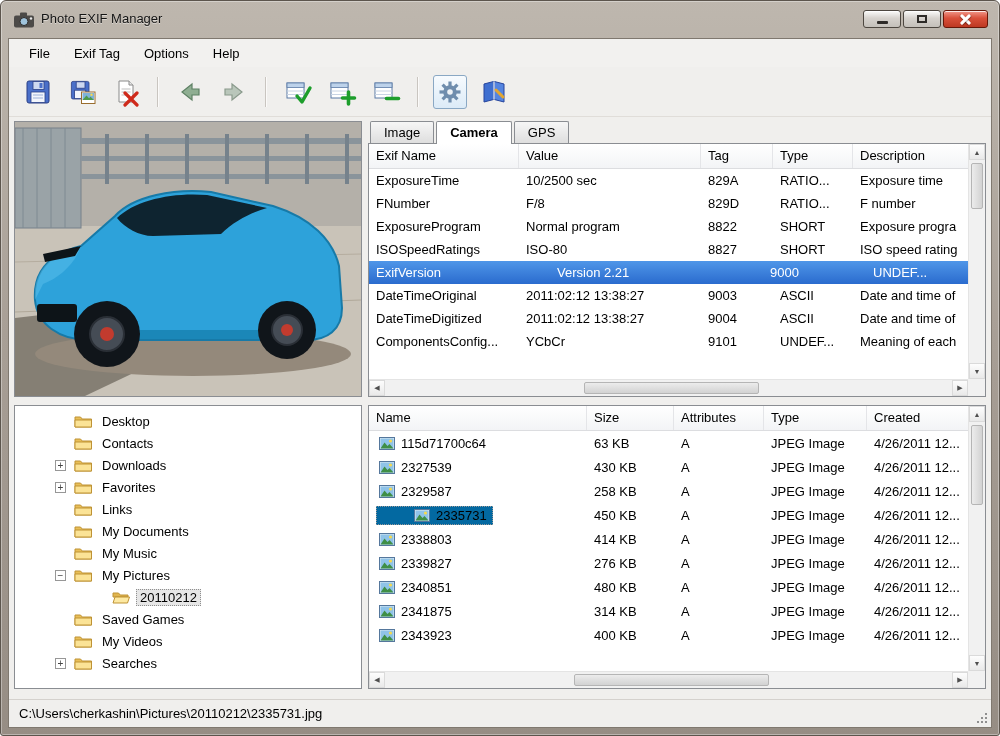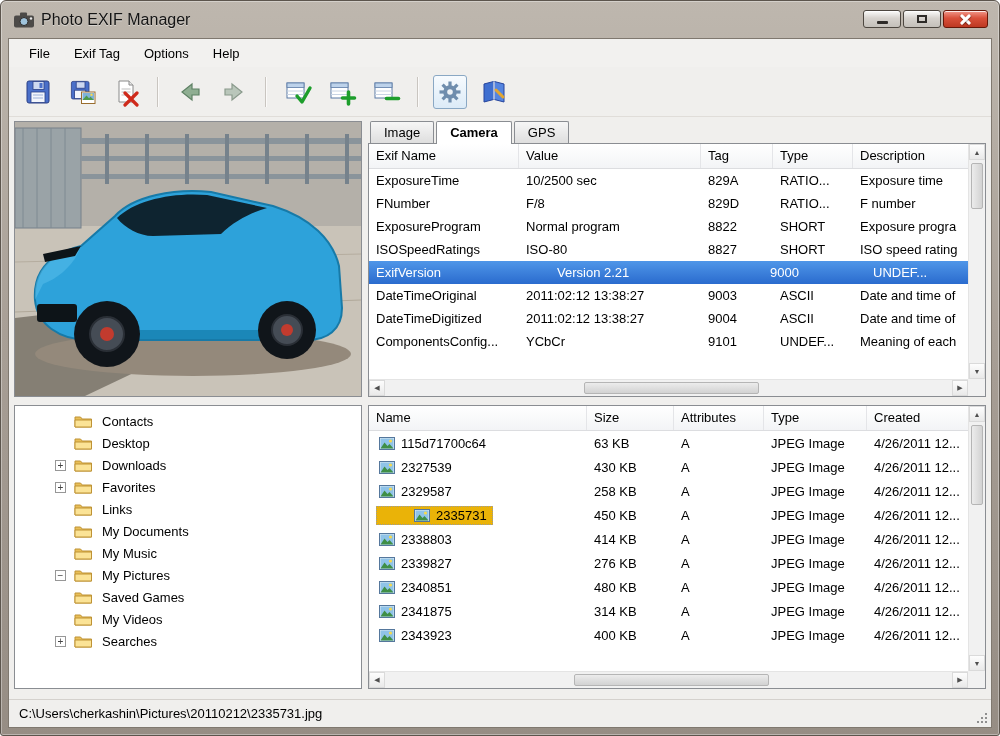--- a/index.html
+++ b/index.html
@@ -5,21 +5,21 @@
   html,body{margin:0;padding:0;background:#fff;}
   *{box-sizing:border-box;}
   .window{position:relative;width:1000px;height:736px;overflow:hidden;
     font-family:"Liberation Sans",sans-serif;font-size:13px;color:#000;
     background:linear-gradient(180deg,#beb7ae 0%,#a89f96 45%,#968d84 100%);
     border:1px solid #5c554d;border-radius:6px 6px 3px 3px;
     box-shadow:inset 0 0 0 1px rgba(255,255,255,.35);}
   
   .titlebar{position:absolute;top:0;left:0;right:0;height:37px;}
   .title-icon{position:absolute;left:13px;top:11px;width:20px;height:16px;}
-  .title-text{position:absolute;left:40px;top:10px;font-size:16px;color:#141414;
+  .title-text{position:absolute;left:40px;top:10px;font-size:13px;color:#141414;
     text-shadow:0 1px 0 rgba(255,255,255,.45);white-space:nowrap;}
   .win-buttons{position:absolute;top:9px;right:11px;display:flex;gap:2px;}
   .win-btn{width:38px;height:18px;border:1px solid #4d4740;border-radius:3px;
     background:linear-gradient(#fbfbfa,#d6d2cd 45%,#c4c0ba);
     display:flex;align-items:center;justify-content:center;
     box-shadow:inset 0 1px 0 rgba(255,255,255,.8);}
   .win-btn.close{width:45px;background:linear-gradient(#f2988a,#d9503a 45%,#bd3822);
     border-color:#661708;}
   .glyph-min{width:11px;height:3px;background:#2e2b28;border-radius:1px;margin-top:7px;}
   .glyph-max{width:10px;height:8px;border:2px solid #2e2b28;background:transparent;}
@@ -54,21 +54,21 @@
   .table-panel{flex:1;position:relative;overflow:hidden;min-height:0;}
   .grid-head{position:absolute;top:0;left:0;right:0;height:25px;display:flex;
     background:linear-gradient(#ffffff,#f3f4f6);border-bottom:1px solid #dcdde0;overflow:hidden;}
   .grid-col{flex:none;padding:4px 0 0 7px;border-right:1px solid #e4e5e8;white-space:nowrap;overflow:hidden;}
   .grid-body{position:absolute;top:25px;left:0;right:17px;bottom:17px;overflow:hidden;}
   .grid-row{display:flex;height:23px;align-items:center;}
   .grid-row.frow{height:24px;}
   .grid-row.selected{background:linear-gradient(#4f96e8,#2a6bce);color:#fff;gap:31px;}
   .cell{flex:none;padding-left:7px;white-space:nowrap;overflow:hidden;}
   .namewrap{display:inline-flex;align-items:center;gap:6px;padding:1px 5px 1px 2px;border:1px solid transparent;}
-  .namewrap.inactive-sel{background:#eab308;border:1px dotted #9a9a9a;padding-left:37px;}
+  .namewrap.inactive-sel{background:#0369a1;border:1px dotted #9a9a9a;padding-left:37px;}
   
   .vscroll{position:absolute;top:0;right:0;bottom:17px;width:17px;background:#f1f1f1;border-left:1px solid #e4e4e4;}
   .hscroll{position:absolute;left:0;right:17px;bottom:0;height:17px;background:#f1f1f1;border-top:1px solid #e4e4e4;}
   .sb-corner{position:absolute;right:0;bottom:0;width:17px;height:17px;background:#f1f1f1;}
   .sb-arrow{position:absolute;width:16px;height:16px;display:flex;align-items:center;justify-content:center;
     font-size:7px;color:#4e4e4e;background:linear-gradient(#fdfdfd,#e9e9e9);border:1px solid #dadada;}
   .vscroll .up{top:0;left:0}.vscroll .down{bottom:0;left:0}
   .hscroll .left{left:0;top:0}.hscroll .right{right:0;top:0}
   .sb-thumb{position:absolute;left:2px;right:2px;background:linear-gradient(90deg,#ececec,#d2d2d2);
     border:1px solid #b5b5b5;border-radius:2px;}
@@ -361,33 +361,33 @@
         <div class="panel tree-panel">
           <div class="tree">
               <div class="tree-row lvl1">
                 <span class="exp-spacer"></span>
                 <span class="tree-icon">
                   <svg width="18" height="14" viewBox="0 0 18 14">
                     <path d="M1 3 L6.5 3 L8.3 5 L17.5 5 L17.5 13 L1 13 Z" fill="#e9bf58" stroke="#bf9335"></path>
                     <path d="M1 6 L17.5 6 L17.5 13 L1 13 Z" fill="#fbe396" stroke="#bf9335"></path>
                   </svg>
                 </span>
+                <span class="tree-label">Desktop</span>
+              </div>
+              <div class="tree-row lvl1">
+                <span class="exp-spacer"></span>
+                <span class="tree-icon">
+                  <svg width="18" height="14" viewBox="0 0 18 14">
+                    <path d="M1 3 L6.5 3 L8.3 5 L17.5 5 L17.5 13 L1 13 Z" fill="#e9bf58" stroke="#bf9335"></path>
+                    <path d="M1 6 L17.5 6 L17.5 13 L1 13 Z" fill="#fbe396" stroke="#bf9335"></path>
+                  </svg>
+                </span>
                 <span class="tree-label">Contacts</span>
               </div>
               <div class="tree-row lvl1">
-                <span class="exp-spacer"></span>
-                <span class="tree-icon">
-                  <svg width="18" height="14" viewBox="0 0 18 14">
-                    <path d="M1 3 L6.5 3 L8.3 5 L17.5 5 L17.5 13 L1 13 Z" fill="#e9bf58" stroke="#bf9335"></path>
-                    <path d="M1 6 L17.5 6 L17.5 13 L1 13 Z" fill="#fbe396" stroke="#bf9335"></path>
-                  </svg>
-                </span>
-                <span class="tree-label">Desktop</span>
-              </div>
-              <div class="tree-row lvl1">
                 <span class="expander">+</span>
                 <span class="tree-icon">
                   <svg width="18" height="14" viewBox="0 0 18 14">
                     <path d="M1 3 L6.5 3 L8.3 5 L17.5 5 L17.5 13 L1 13 Z" fill="#e9bf58" stroke="#bf9335"></path>
                     <path d="M1 6 L17.5 6 L17.5 13 L1 13 Z" fill="#fbe396" stroke="#bf9335"></path>
                   </svg>
                 </span>
                 <span class="tree-label">Downloads</span>
               </div>
               <div class="tree-row lvl1">
@@ -432,20 +432,30 @@
               </div>
               <div class="tree-row lvl1">
                 <span class="expander">−</span>
                 <span class="tree-icon">
                   <svg width="18" height="14" viewBox="0 0 18 14">
                     <path d="M1 3 L6.5 3 L8.3 5 L17.5 5 L17.5 13 L1 13 Z" fill="#e9bf58" stroke="#bf9335"></path>
                     <path d="M1 6 L17.5 6 L17.5 13 L1 13 Z" fill="#fbe396" stroke="#bf9335"></path>
                   </svg>
                 </span>
                 <span class="tree-label">My Pictures</span>
+              </div>
+              <div class="tree-row lvl2">
+                <span class="exp-spacer"></span>
+                <span class="tree-icon">
+                  <svg width="18" height="14" viewBox="0 0 18 14">
+                    <path d="M1 3 L6.5 3 L8.3 5 L16 5 L16 7 L1 7 Z" fill="#e0b54f" stroke="#bf9335"></path>
+                    <path d="M3 7 L17.5 7 L15.5 13 L1 13 Z" fill="#fde9a2" stroke="#bf9335"></path>
+                  </svg>
+                </span>
+                <span class="tree-label selected">20110212</span>
               </div>
               <div class="tree-row lvl1">
                 <span class="exp-spacer"></span>
                 <span class="tree-icon">
                   <svg width="18" height="14" viewBox="0 0 18 14">
                     <path d="M1 3 L6.5 3 L8.3 5 L17.5 5 L17.5 13 L1 13 Z" fill="#e9bf58" stroke="#bf9335"></path>
                     <path d="M1 6 L17.5 6 L17.5 13 L1 13 Z" fill="#fbe396" stroke="#bf9335"></path>
                   </svg>
                 </span>
                 <span class="tree-label">Saved Games</span>

